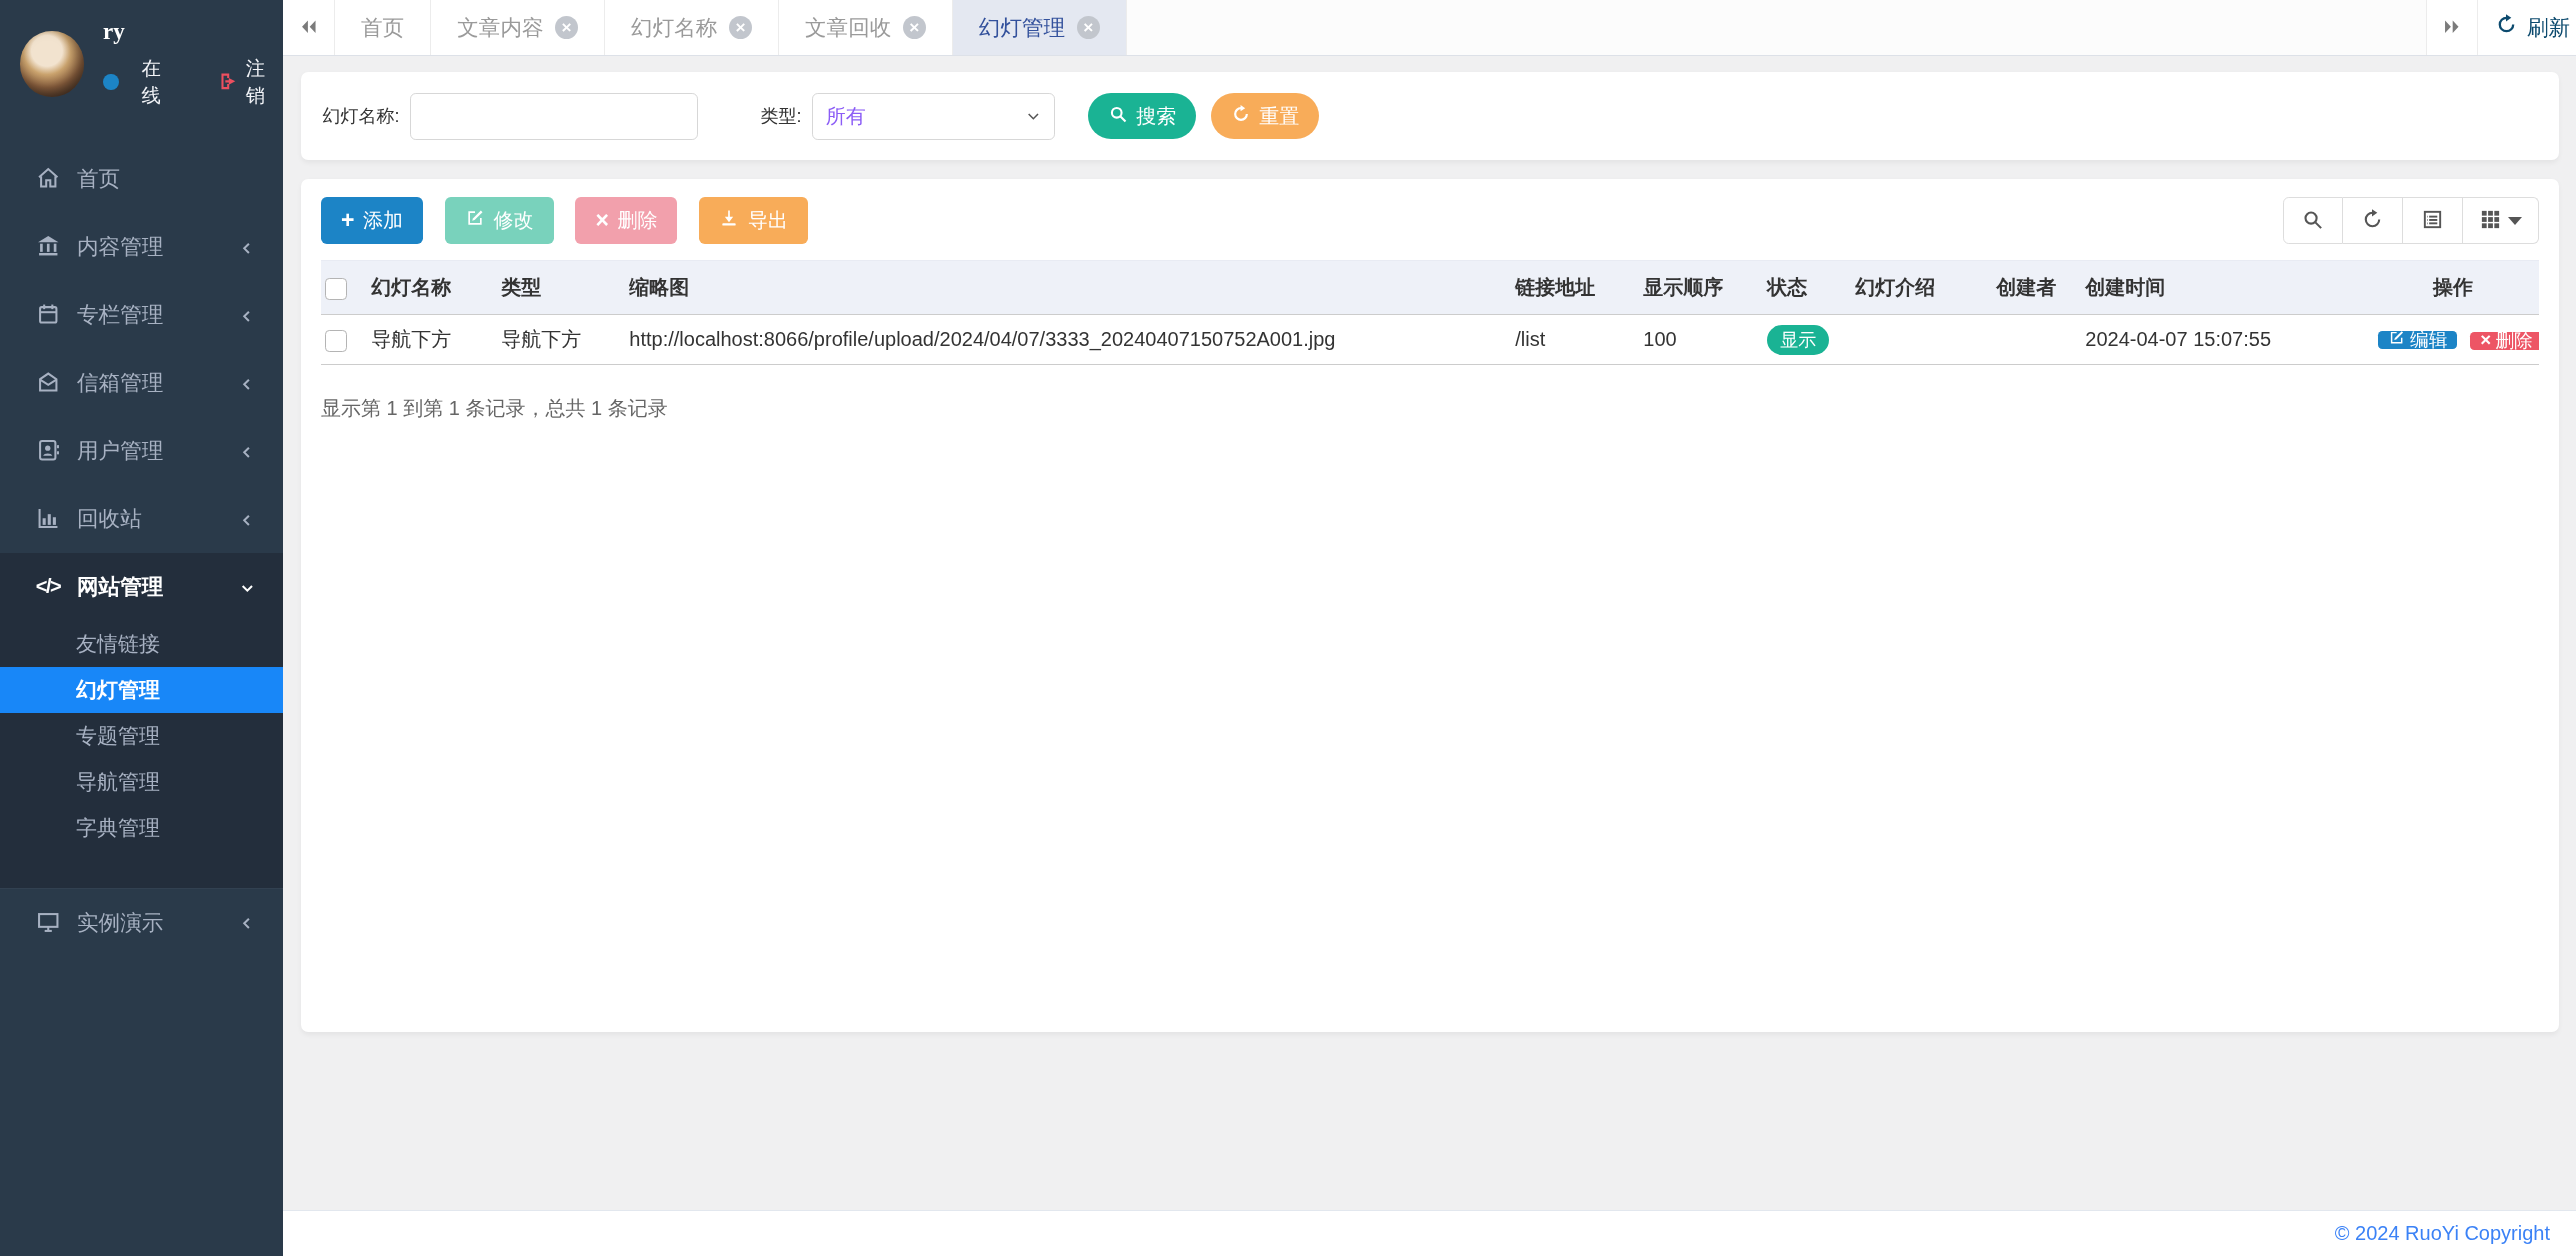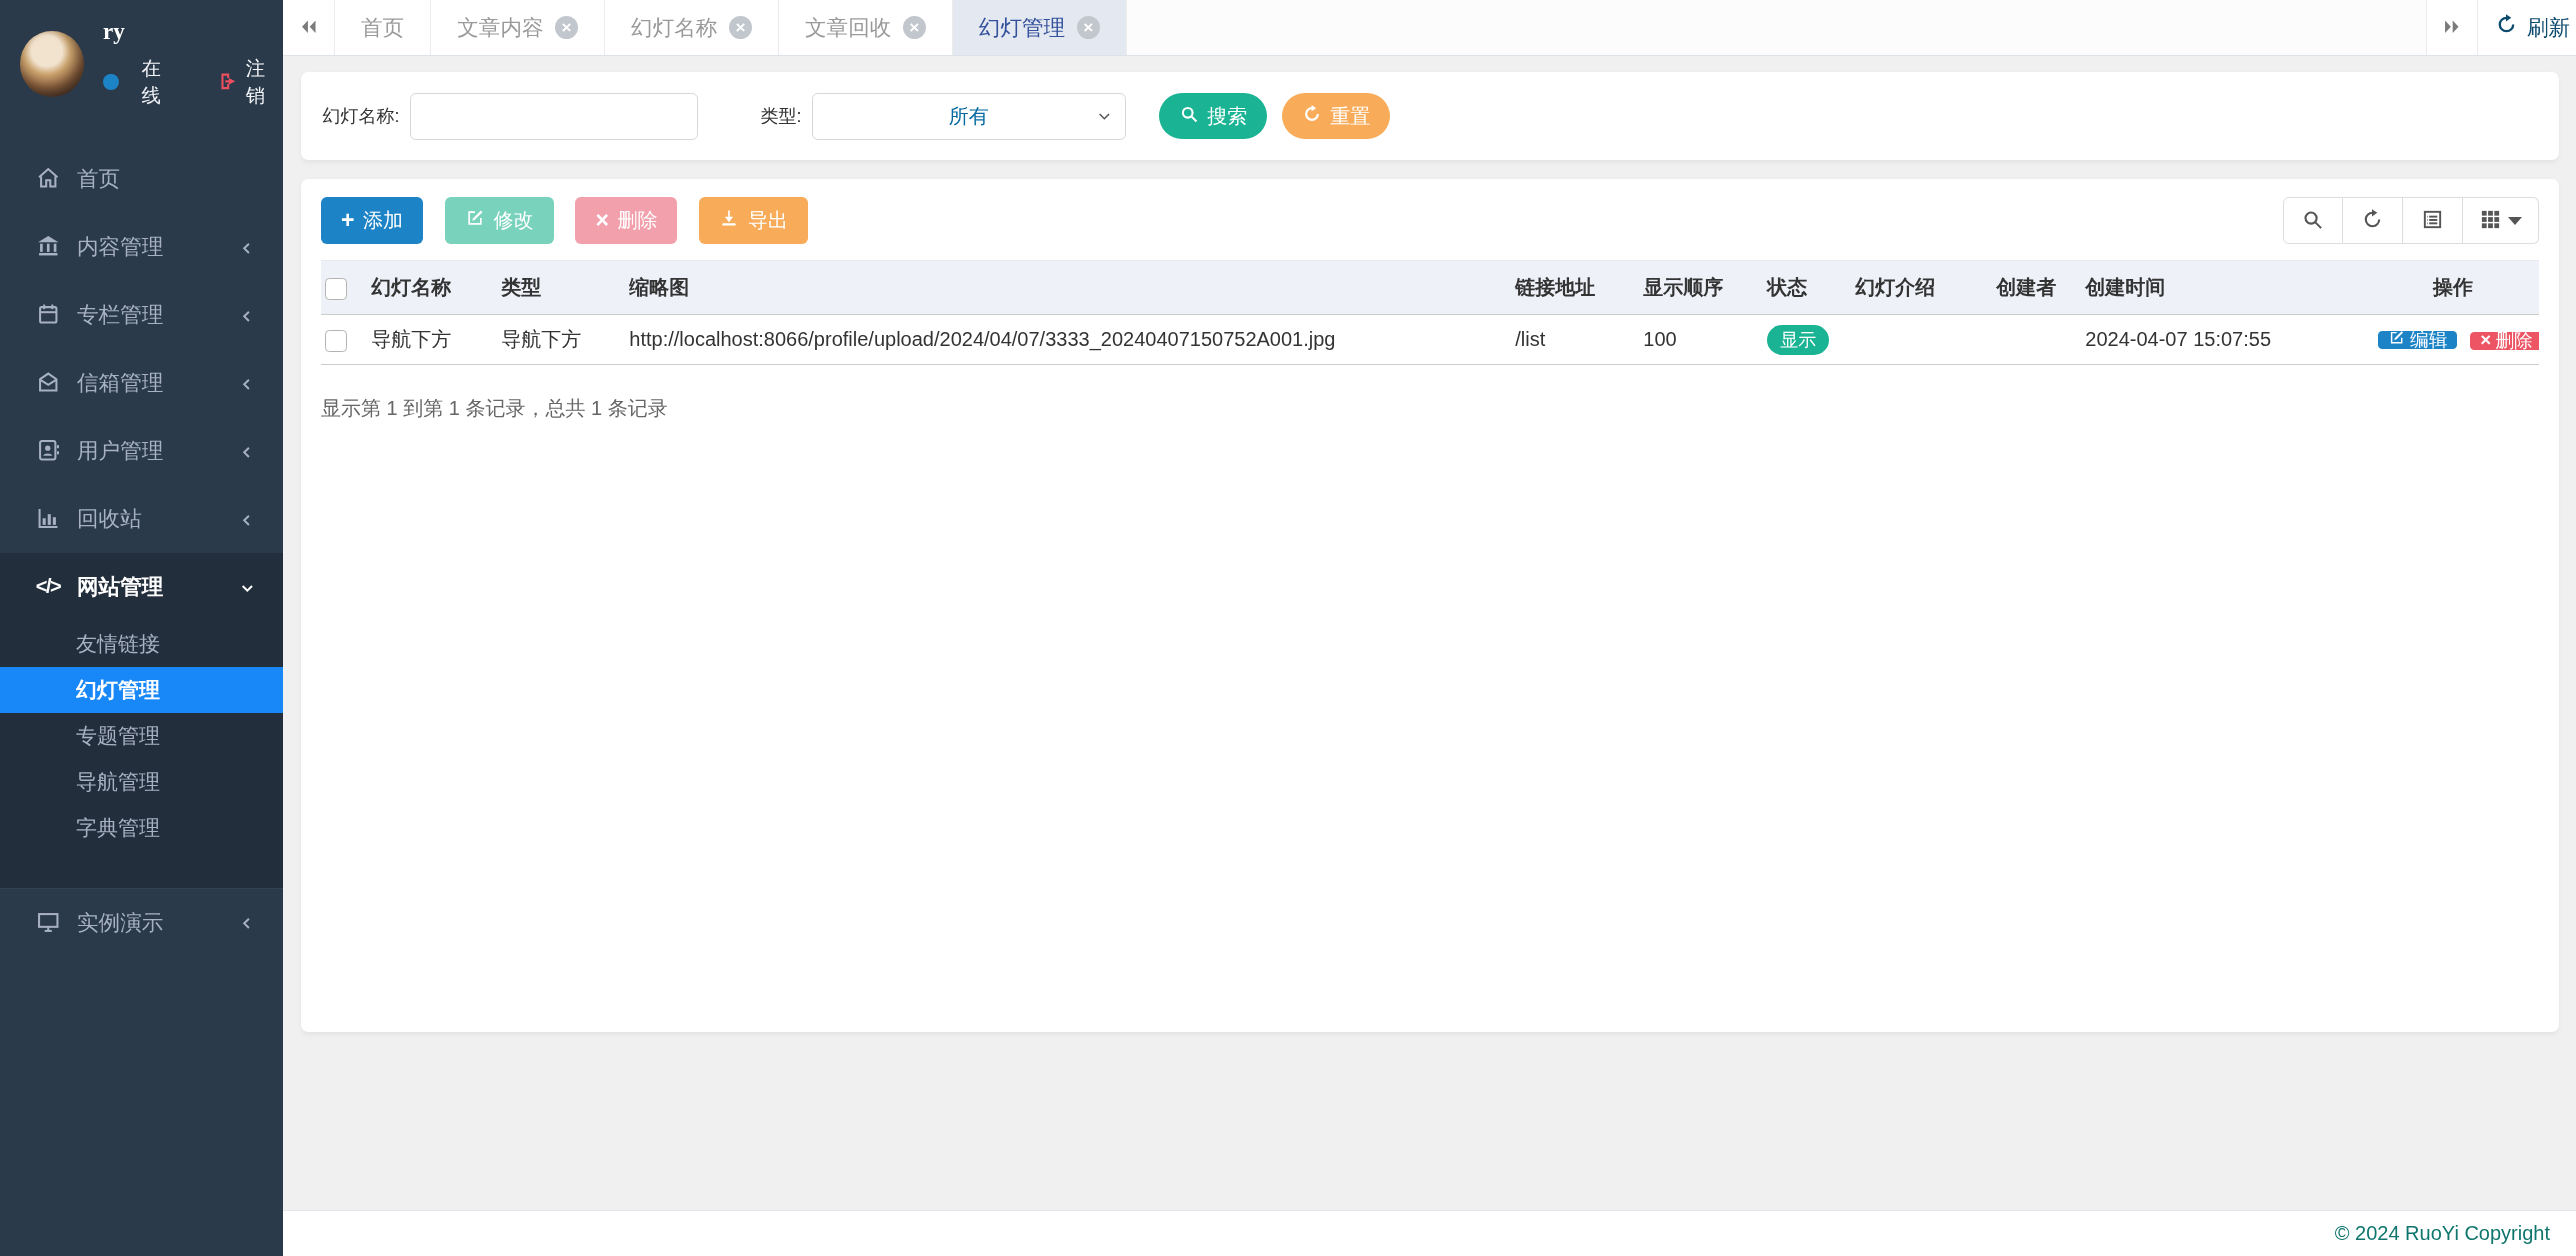--- a/index.html
+++ b/index.html
@@ -59,22 +59,22 @@
 
   
   .content { flex:1; padding:16px 17.3px 0 18px; overflow:hidden; }
   .card { background:#ffffff; border-radius:7.2px; box-shadow:0 2.2px 5.8px rgba(0,0,0,.05); }
 
   .search-card { height:88px; display:flex; align-items:center; padding:0 21.6px; }
   .form-label { font-size:18px; color:#333; }
   .form-input { width:288px; height:47px; border:1.4px solid #d7d7d7; border-radius:5.8px;
     font-size:20px; padding:0 13px; outline:none; background:#fff; }
   .select-wrap { position:relative; margin-left:10px; }
-  .form-select { width:314px; height:47px; border:1.4px solid #d7d7d7; border-radius:5.8px;
-    font-size:20px; padding:0 13px; background:#fff; appearance:none; -webkit-appearance:none; outline:none; color:#0369a1;text-align:center; }
+  .form-select { width:243px; height:47px; border:1.4px solid #d7d7d7; border-radius:5.8px;
+    font-size:20px; padding:0 13px; background:#fff; appearance:none; -webkit-appearance:none; outline:none; color:#8b5cf6; }
   .select-chev { position:absolute; right:11.5px; top:14.4px; width:18.7px; height:18.7px; color:#555; pointer-events:none; }
   .gap-type { margin-left:63px; }
   .ml14 { margin-left:10px; }
 
   .btn { display:inline-flex; align-items:center; justify-content:center; gap:8.6px;
     border:none; color:#fff; font-size:20px; cursor:pointer;
     font-family:"Liberation Sans","DejaVu Sans",sans-serif; }
   .btn svg { width:20px; height:20px; }
   .btn-pill { height:46px; border-radius:24.5px; padding:0 20px; }
   .btn-search { background:#1ab394; margin-left:33px; }
@@ -113,21 +113,21 @@
   .mini-btn { height:18px; border-radius:4.3px; padding:0 10px; font-size:18.7px; margin-left:7.2px; gap:4.3px; }
   .mini-btn svg { width:17.3px; height:17.3px; }
   .mini-edit { background:#1c84c6; }
   .mini-del { background:#ed5565; }
   .mini-glyph { font-size:18.7px; font-weight:bold; line-height:1; }
 
   .pg-info { margin-top:30px; font-size:20px; color:#666; }
 
   .footer { height:46px; min-height:46px; background:#ffffff; border-top:1.4px solid #e2e7ee;
     display:flex; align-items:center; justify-content:flex-end; padding-right:26px;
-    font-size:20px; color:#0f766e; }
+    font-size:20px; color:#3b82f6; }
 </style>
 </head>
 <body>
 
 <aside class="sidebar">
   <div class="user-panel">
     <div class="avatar"></div>
     <div class="user-meta">
       <div class="user-name">ry</div>
       <div class="user-status-row">

